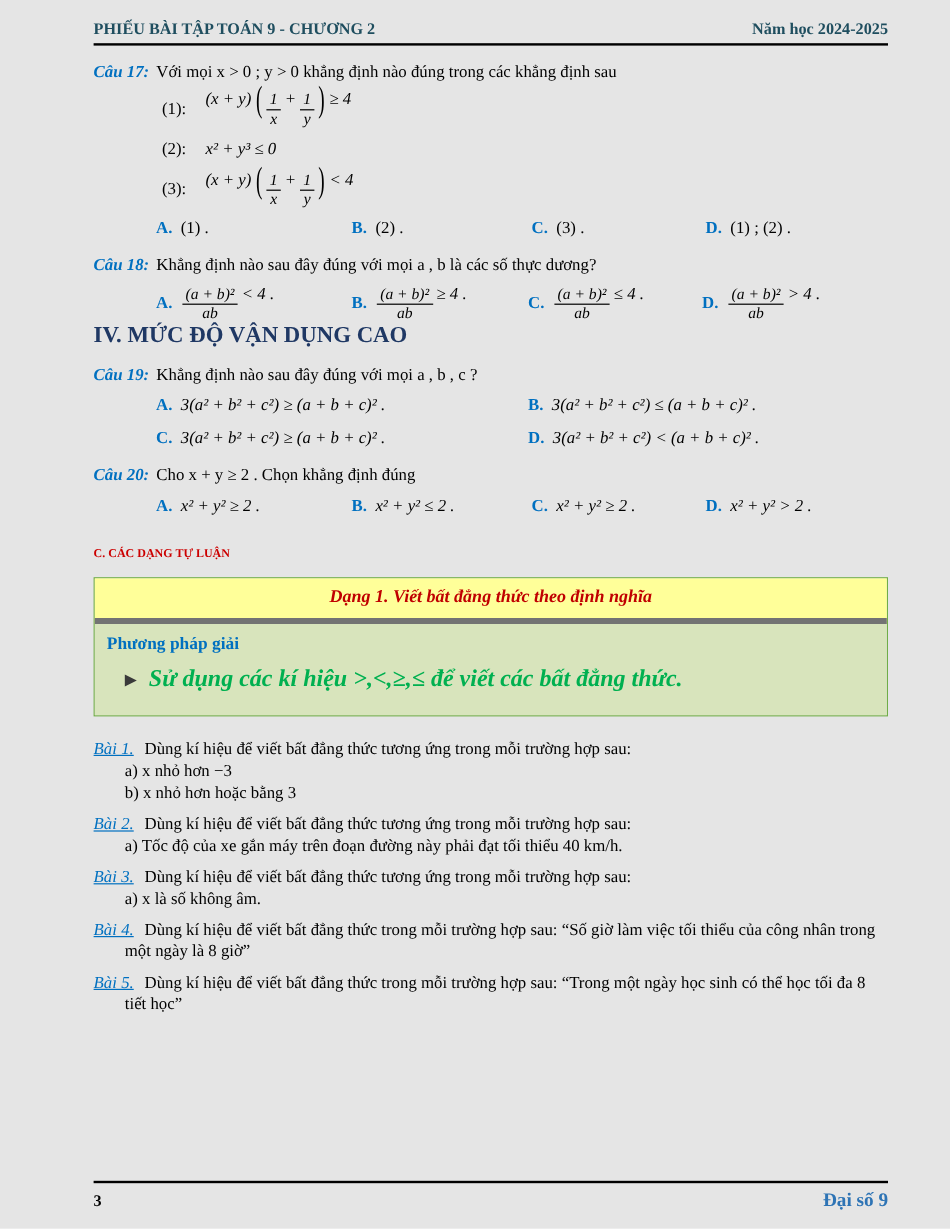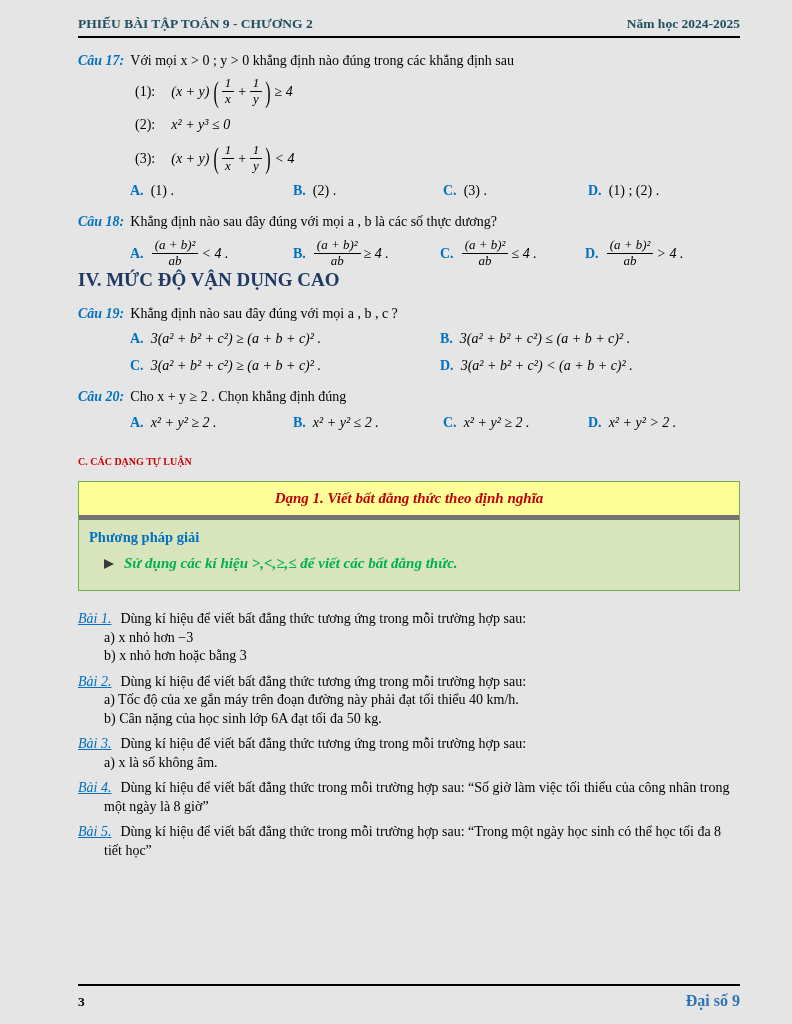--- a/index.html
+++ b/index.html
@@ -9,21 +9,21 @@
 
   .header{display:flex;justify-content:space-between;align-items:baseline;
     font-weight:bold;color:#1F4E5F;font-size:13.5px;border-bottom:2px solid #000;padding-bottom:4px}
 
   .q{margin-top:14px;line-height:1.3}
   .qlabel{color:#0070C0;font-weight:bold;font-style:italic;margin-right:6px}
 
   .stmt{margin-left:57px;margin-top:6px;display:flex;align-items:center;min-height:24px}
   .stmt-label{margin-right:14px}
 
-  .mrow{display:inline-flex;align-items:center;font-style:italic}
+  .mrow{display:inline-flex;align-items:flex-start;font-style:italic}
   .mtok{margin:0 2px;white-space:pre}
   .frac{display:inline-flex;flex-direction:column;align-items:center;line-height:1.15;font-size:13px;margin:0 1px}
   .frac .num{border-bottom:1px solid #000;padding:0 3px}
   .frac .den{padding:0 2px}
   .bigp{font-style:normal;display:inline-block;transform:scaleY(1.9);font-size:16px;margin:0 2px}
 
   .opts{margin-left:52px;display:grid}
   .opts4{grid-template-columns:163px 150px 145px 1fr;margin-top:9px}
   .opts4f{grid-template-columns:163px 147px 145px 1fr;margin-top:7px;align-items:center}
   .opts2{grid-template-columns:310px 1fr;row-gap:11px;margin-top:8px}
@@ -34,21 +34,21 @@
   .sec4{font-weight:bold;color:#1F3864;font-size:19px}
   .secC{margin-top:25px;font-weight:bold;color:#CC0000;font-size:10px}
 
   .dbox{margin-top:14px;border:1px solid #70AD47}
   .dband{background:#FFFF99;text-align:center;padding:8px 4px;border-bottom:5px solid #737373}
   .dtitle{color:#C00000;font-weight:bold;font-style:italic;font-size:15px}
   .dbody{background:#D8E4BC;padding:9px 10px 18px}
   .dmethod{color:#0070C0;font-weight:bold;font-size:14.5px}
   .dbullet{margin:9px 0 0 15px;display:flex;align-items:center}
   .arrow-icon{width:0;height:0;border-left:10px solid #3a3a3a;border-top:5px solid transparent;border-bottom:5px solid transparent;margin-right:10px;flex:0 0 auto}
-  .dbullet-text{color:#00B050;font-weight:bold;font-style:italic;font-size:15px}
+  .dbullet-text{color:#00B050;font-weight:bold;font-style:italic;font-size:20px}
 
   .exs{margin-top:12px}
   .ex{padding-left:26px;text-indent:-26px;margin-top:7px;line-height:1.32}
   .exlabel{color:#0070C0;font-weight:normal;font-style:italic;text-decoration:underline;margin-right:9px}
   .sub{display:block;text-indent:0}
 
   .footer{margin-top:auto;border-top:2px solid #000;display:flex;justify-content:space-between;align-items:baseline;padding-top:6px}
   .pagenum{font-weight:bold;font-size:13.5px}
   .footer-right{color:#2E74B5;font-weight:bold;font-size:16px}
 </style>
@@ -235,21 +235,20 @@
 
   <div class="exs">
     <div class="ex">
       <span class="exlabel">Bài 1.</span><span>Dùng kí hiệu để viết bất đẳng thức tương ứng trong mỗi trường hợp sau:</span>
       <span class="sub">a) x nhỏ hơn −3</span>
       <span class="sub">b) x nhỏ hơn hoặc bằng 3</span>
     </div>
     <div class="ex">
       <span class="exlabel">Bài 2.</span><span>Dùng kí hiệu để viết bất đẳng thức tương ứng trong mỗi trường hợp sau:</span>
       <span class="sub">a) Tốc độ của xe gắn máy trên đoạn đường này phải đạt tối thiểu 40 km/h.</span>
-      <span class="sub">b) Cân nặng của học sinh lớp 6A đạt tối đa 50 kg.</span>
     </div>
     <div class="ex">
       <span class="exlabel">Bài 3.</span><span>Dùng kí hiệu để viết bất đẳng thức tương ứng trong mỗi trường hợp sau:</span>
       <span class="sub">a) x là số không âm.</span>
     </div>
     <div class="ex">
       <span class="exlabel">Bài 4.</span><span>Dùng kí hiệu để viết bất đẳng thức trong mỗi trường hợp sau: “Số giờ làm việc tối thiểu của công nhân trong một ngày là 8 giờ”</span>
     </div>
     <div class="ex">
       <span class="exlabel">Bài 5.</span><span>Dùng kí hiệu để viết bất đẳng thức trong mỗi trường hợp sau: “Trong một ngày học sinh có thể học tối đa 8 tiết học”</span>

